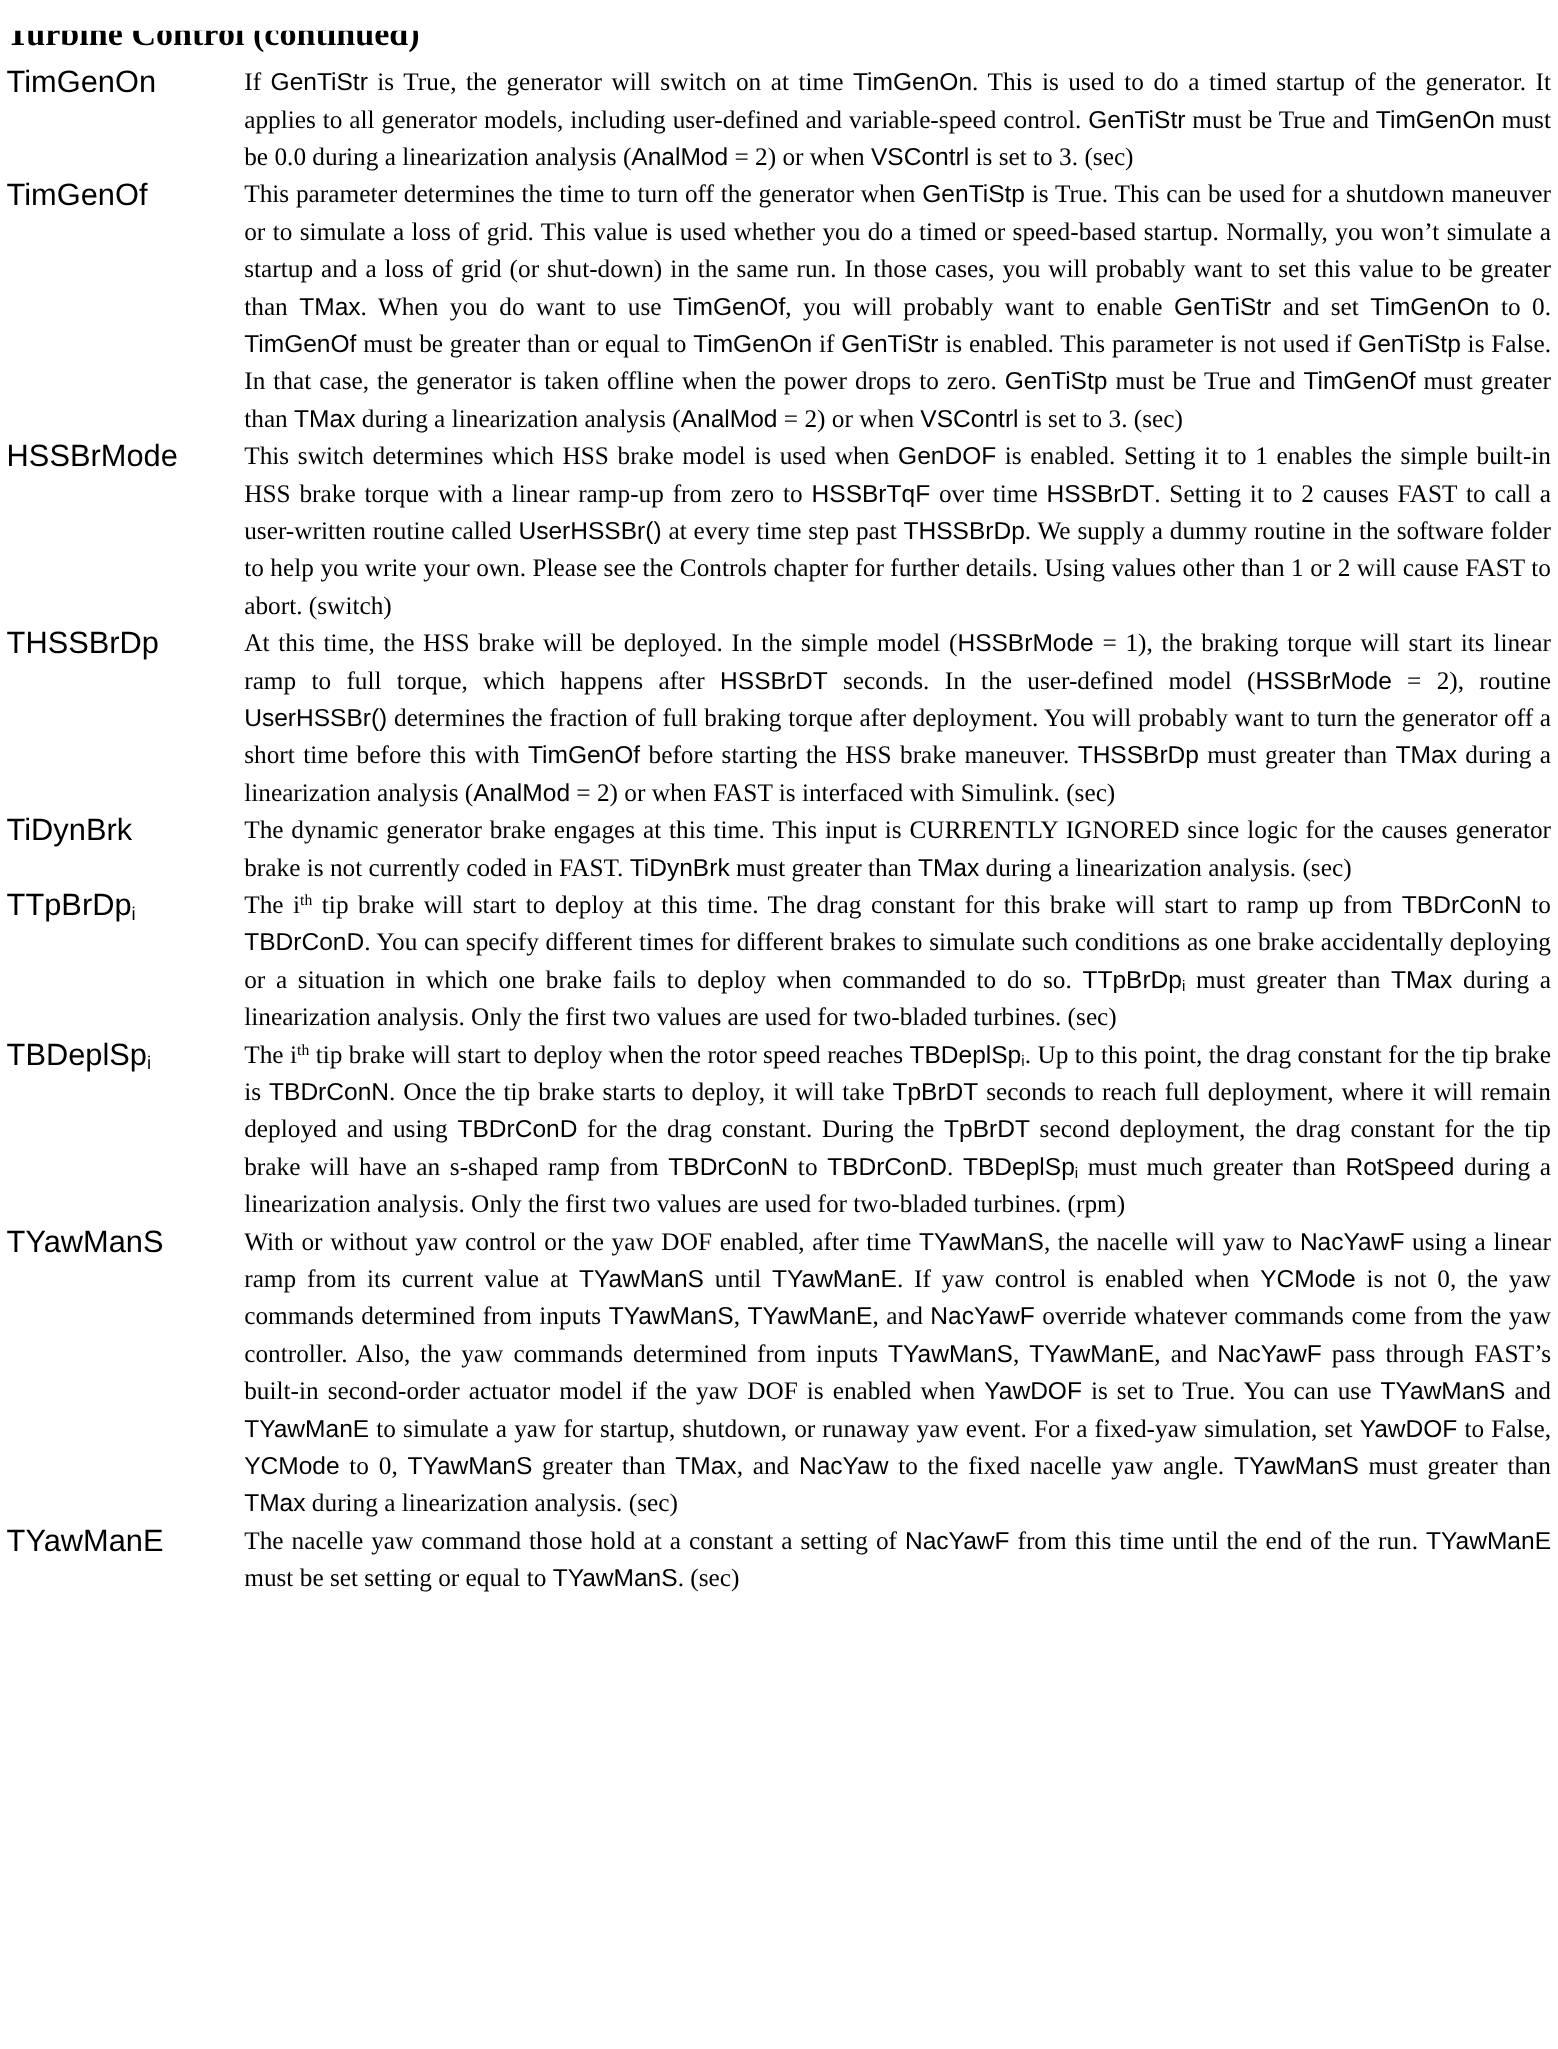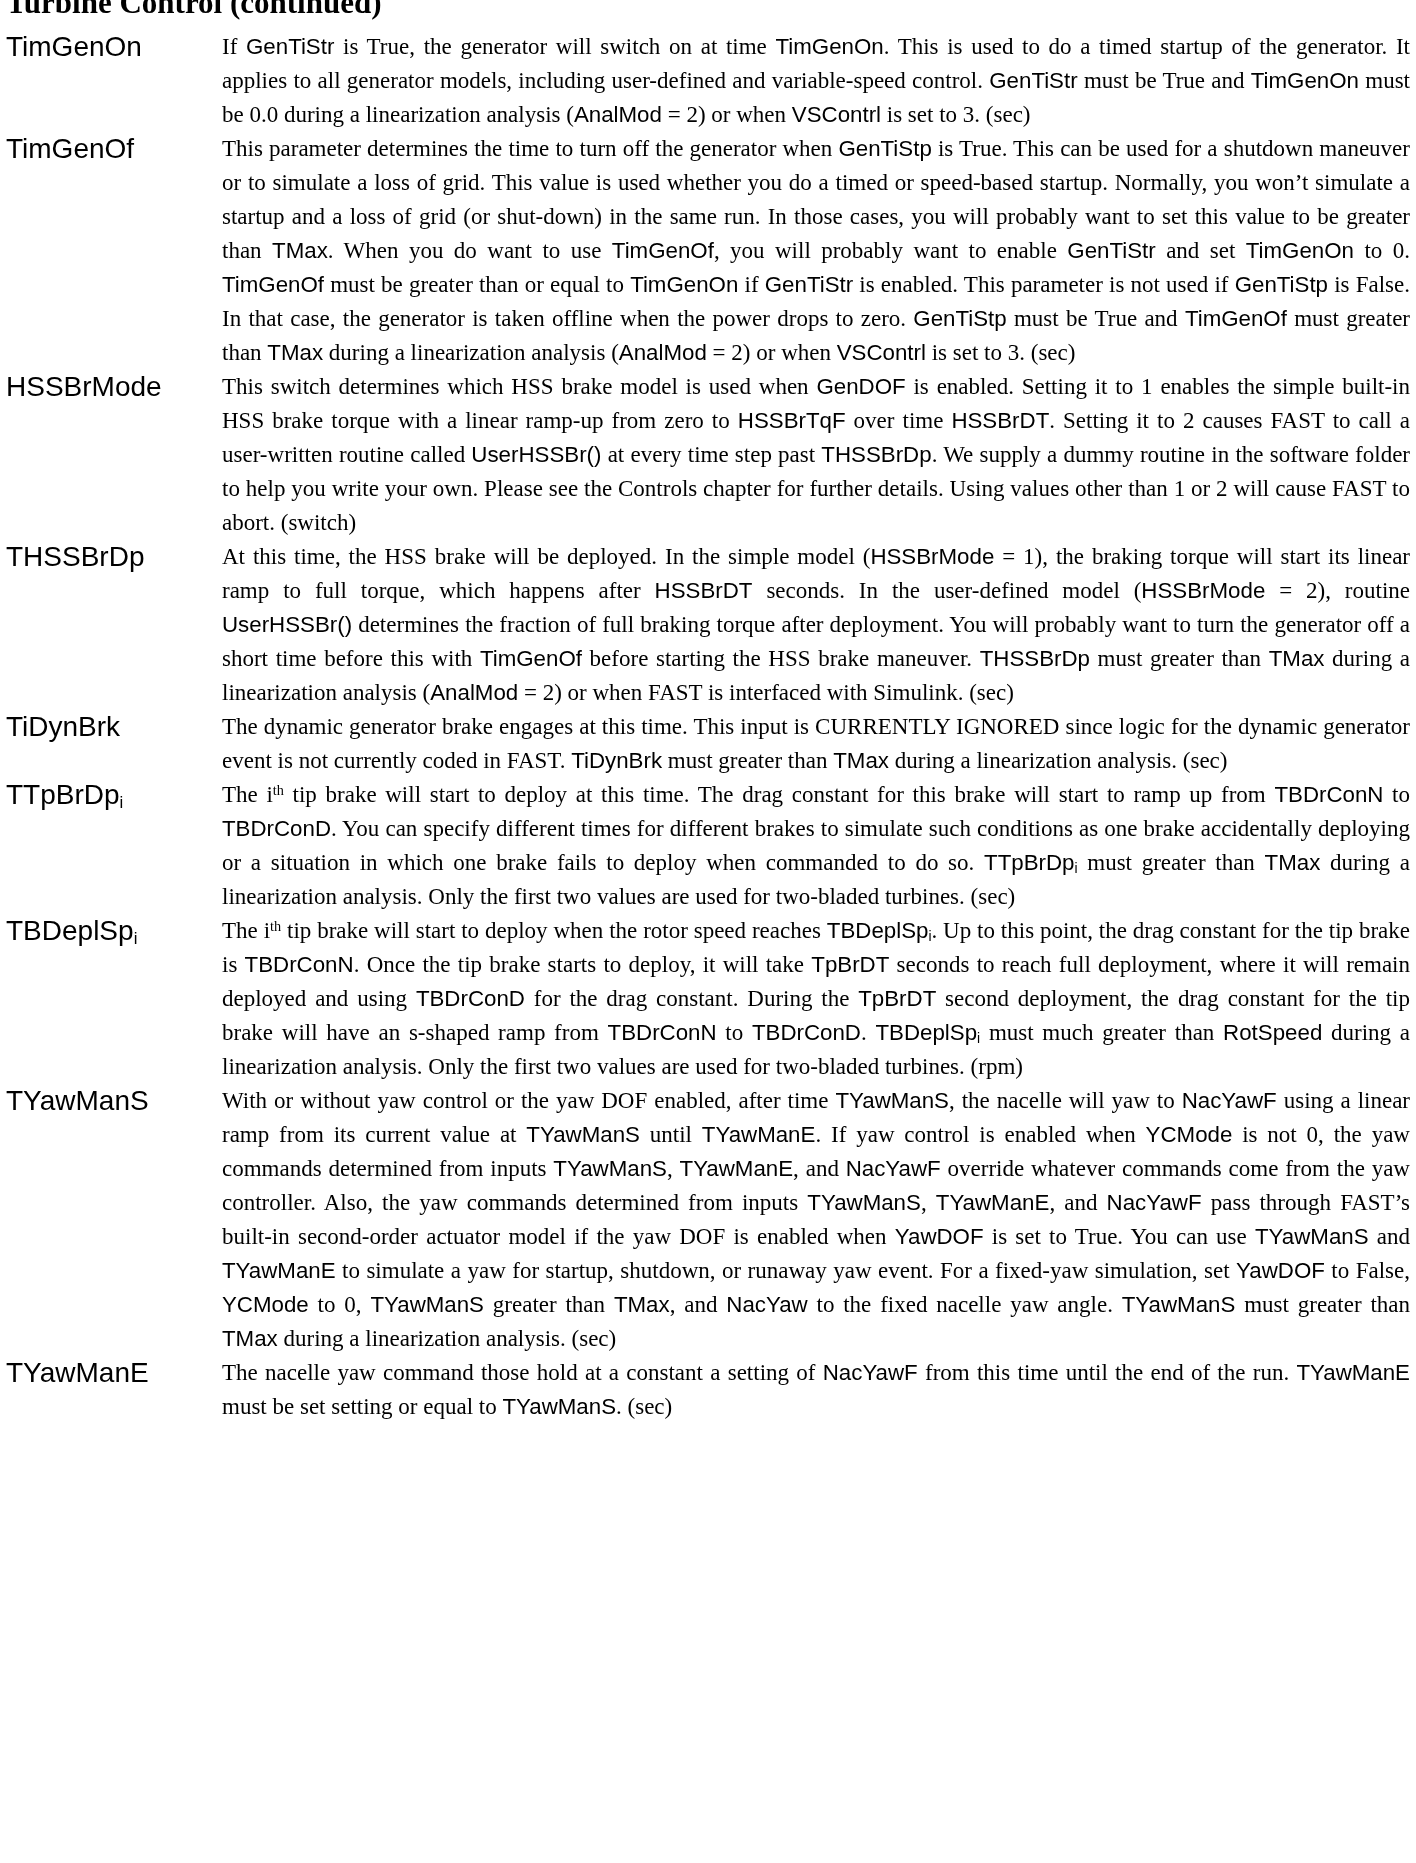--- a/index.html
+++ b/index.html
@@ -10,20 +10,21 @@
   }
   .page {
     position: relative;
     width: 1416px;
     height: 1485px;
     overflow: hidden;
     background: #ffffff;
     font-family: "Liberation Serif", serif;
     box-sizing: border-box;
     padding: 0 6px 0 6px;
+    margin-top: 28px;
   }
   .title {
     font-family: "Liberation Serif", serif;
     font-weight: bold;
     font-size: 31px;
     line-height: 34px;
     margin: -14px 0 10px 0;
     letter-spacing: 0px;
     white-space: nowrap;
   }
@@ -78,21 +79,21 @@
       <div class="entry">
         <div class="term"><span>HSSBrMode</span></div>
         <div class="def"><span>This switch determines which HSS brake model is used when </span><span class="param">GenDOF</span><span> is enabled.  Setting it to 1 enables the simple built-in HSS brake torque with a linear ramp-up from zero to </span><span class="param">HSSBrTqF</span><span> over time </span><span class="param">HSSBrDT</span><span>.  Setting it to 2 causes FAST to call a user-written routine called </span><span class="param">UserHSSBr()</span><span> at every time step past </span><span class="param">THSSBrDp</span><span>.  We supply a dummy routine in the software folder to help you write your own.  Please see the Controls chapter for further details.  Using values other than 1 or 2 will cause FAST to abort.  (switch)</span></div>
       </div>
       <div class="entry">
         <div class="term"><span>THSSBrDp</span></div>
         <div class="def"><span>At this time, the HSS brake will be deployed.  In the simple model (</span><span class="param">HSSBrMode</span><span> = 1), the braking torque will start its linear ramp to full torque, which happens after </span><span class="param">HSSBrDT</span><span> seconds.  In the user-defined model (</span><span class="param">HSSBrMode</span><span> = 2), routine </span><span class="param">UserHSSBr()</span><span> determines the fraction of full braking torque after deployment.  You will probably want to turn the generator off a short time before this with </span><span class="param">TimGenOf</span><span> before starting the HSS brake maneuver.  </span><span class="param">THSSBrDp</span><span> must greater than </span><span class="param">TMax</span><span> during a linearization analysis (</span><span class="param">AnalMod</span><span> = 2) or when FAST is interfaced with Simulink.  (sec)</span></div>
       </div>
       <div class="entry">
         <div class="term"><span>TiDynBrk</span></div>
-        <div class="def"><span>The dynamic generator brake engages at this time.  This input is CURRENTLY IGNORED since logic for the dynamic generator event is not currently coded in FAST.  </span><span class="param">TiDynBrk</span><span> must greater than </span><span class="param">TMax</span><span> during a linearization analysis.  (sec)</span></div>
+        <div class="def"><span>The dynamic generator brake engages at this time.  This input is CURRENTLY IGNORED since logic for the causes generator brake is not currently coded in FAST.  </span><span class="param">TiDynBrk</span><span> must greater than </span><span class="param">TMax</span><span> during a linearization analysis.  (sec)</span></div>
       </div>
       <div class="entry">
         <div class="term"><span>TTpBrDp</span><sub class="param">i</sub></div>
         <div class="def"><span>The i</span><sup>th</sup><span> tip brake will start to deploy at this time.  The drag constant for this brake will start to ramp up from </span><span class="param">TBDrConN</span><span> to </span><span class="param">TBDrConD</span><span>.  You can specify different times for different brakes to simulate such conditions as one brake accidentally deploying or a situation in which one brake fails to deploy when commanded to do so.  </span><span class="param">TTpBrDp</span><sub class="param">i</sub><span> must greater than </span><span class="param">TMax</span><span> during a linearization analysis.  Only the first two values are used for two-bladed turbines.  (sec)</span></div>
       </div>
       <div class="entry">
         <div class="term"><span>TBDeplSp</span><sub class="param">i</sub></div>
         <div class="def"><span>The i</span><sup>th</sup><span> tip brake will start to deploy when the rotor speed reaches </span><span class="param">TBDeplSp</span><sub class="param">i</sub><span>.  Up to this point, the drag constant for the tip brake is </span><span class="param">TBDrConN</span><span>.  Once the tip brake starts to deploy, it will take </span><span class="param">TpBrDT</span><span> seconds to reach full deployment, where it will remain deployed and using </span><span class="param">TBDrConD</span><span> for the drag constant.  During the </span><span class="param">TpBrDT</span><span> second deployment, the drag constant for the tip brake will have an s-shaped ramp from </span><span class="param">TBDrConN</span><span> to </span><span class="param">TBDrConD</span><span>.  </span><span class="param">TBDeplSp</span><sub class="param">i</sub><span> must much greater than </span><span class="param">RotSpeed</span><span> during a linearization analysis.  Only the first two values are used for two-bladed turbines.  (rpm)</span></div>
       </div>
       <div class="entry">

